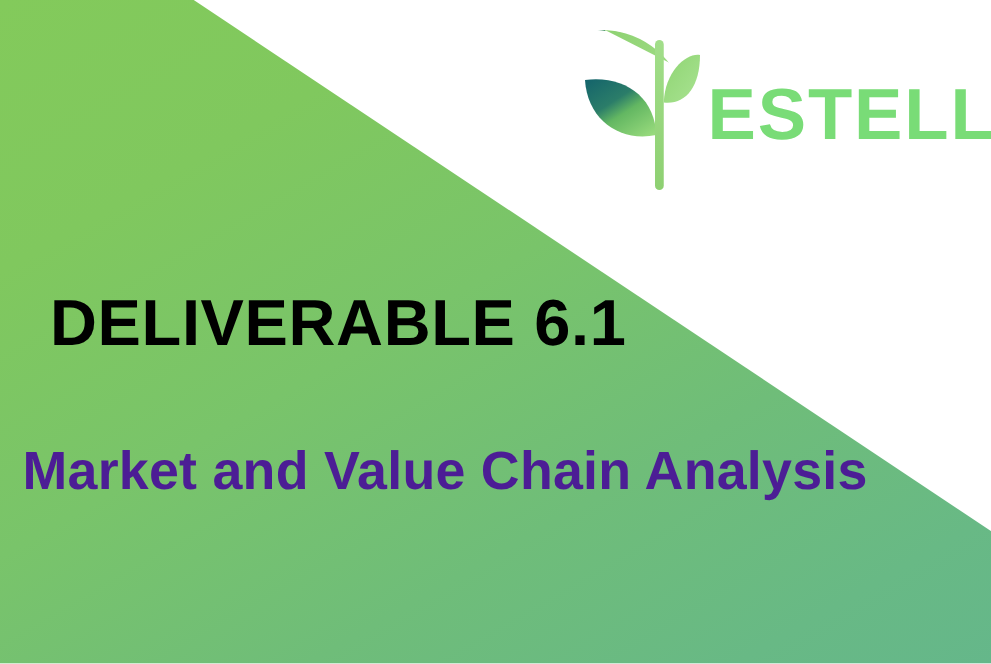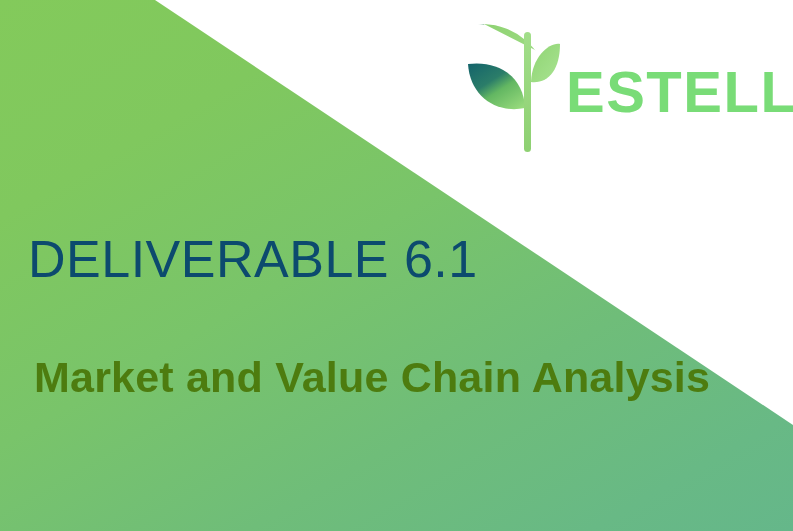--- a/index.html
+++ b/index.html
@@ -62,38 +62,38 @@
     letter-spacing: 1.5px;
     color: #79dc77;
     line-height: 1;
     margin-left: 6px;
     white-space: nowrap;
   }
 
   
   #deliverable-title {
     position: absolute;
-    left: 28px;
+    left: 40px;
     top: 233px;
     font-family: "Liberation Sans", sans-serif;
     font-size: 52px;
-    font-weight: normal;
-    color: #0c4a6e;
+    font-weight: bold;
+    color: #000000;
     letter-spacing: 0.5px;
     line-height: 1;
     white-space: nowrap;
   }
   #subtitle {
     position: absolute;
-    left: 34px;
+    left: 18px;
     top: 356px;
     font-family: "Liberation Sans", sans-serif;
     font-size: 43px;
     font-weight: bold;
-    color: #4d7c0f;
+    color: #4c1d95;
     letter-spacing: 0.2px;
     line-height: 1;
     white-space: nowrap;
   }
 </style>
 </head>
 <body>
 
 <div id="cover">
 

